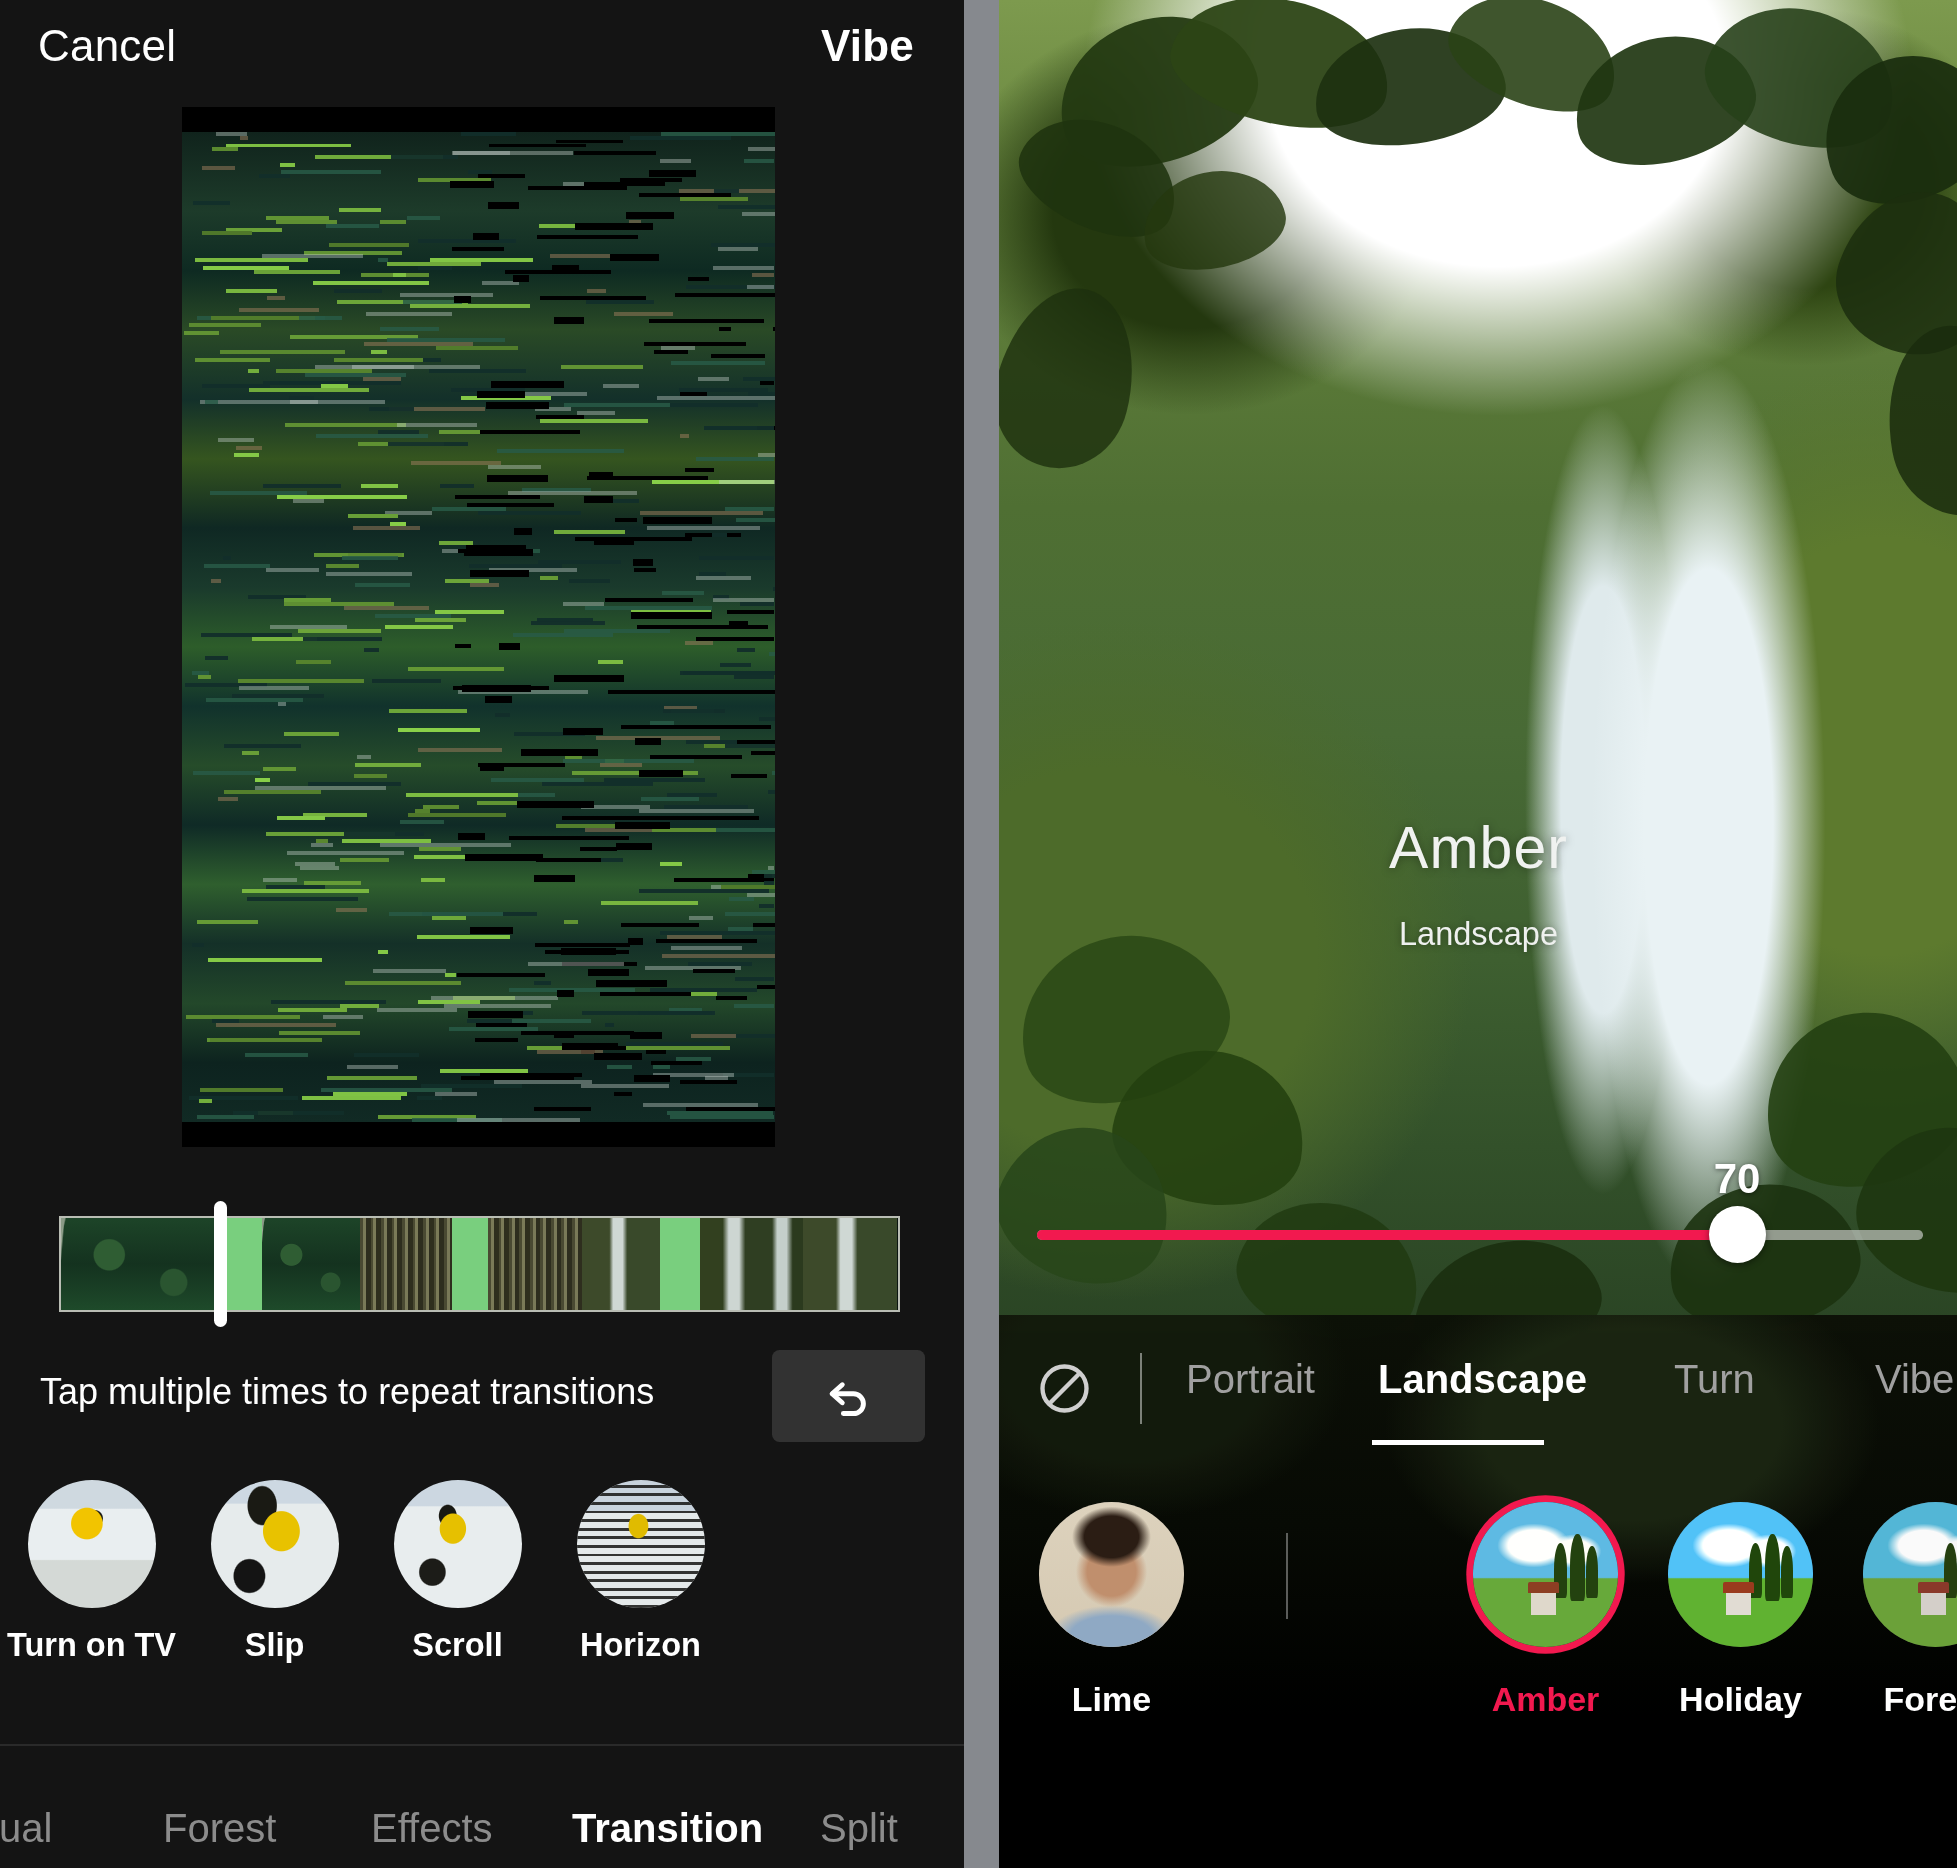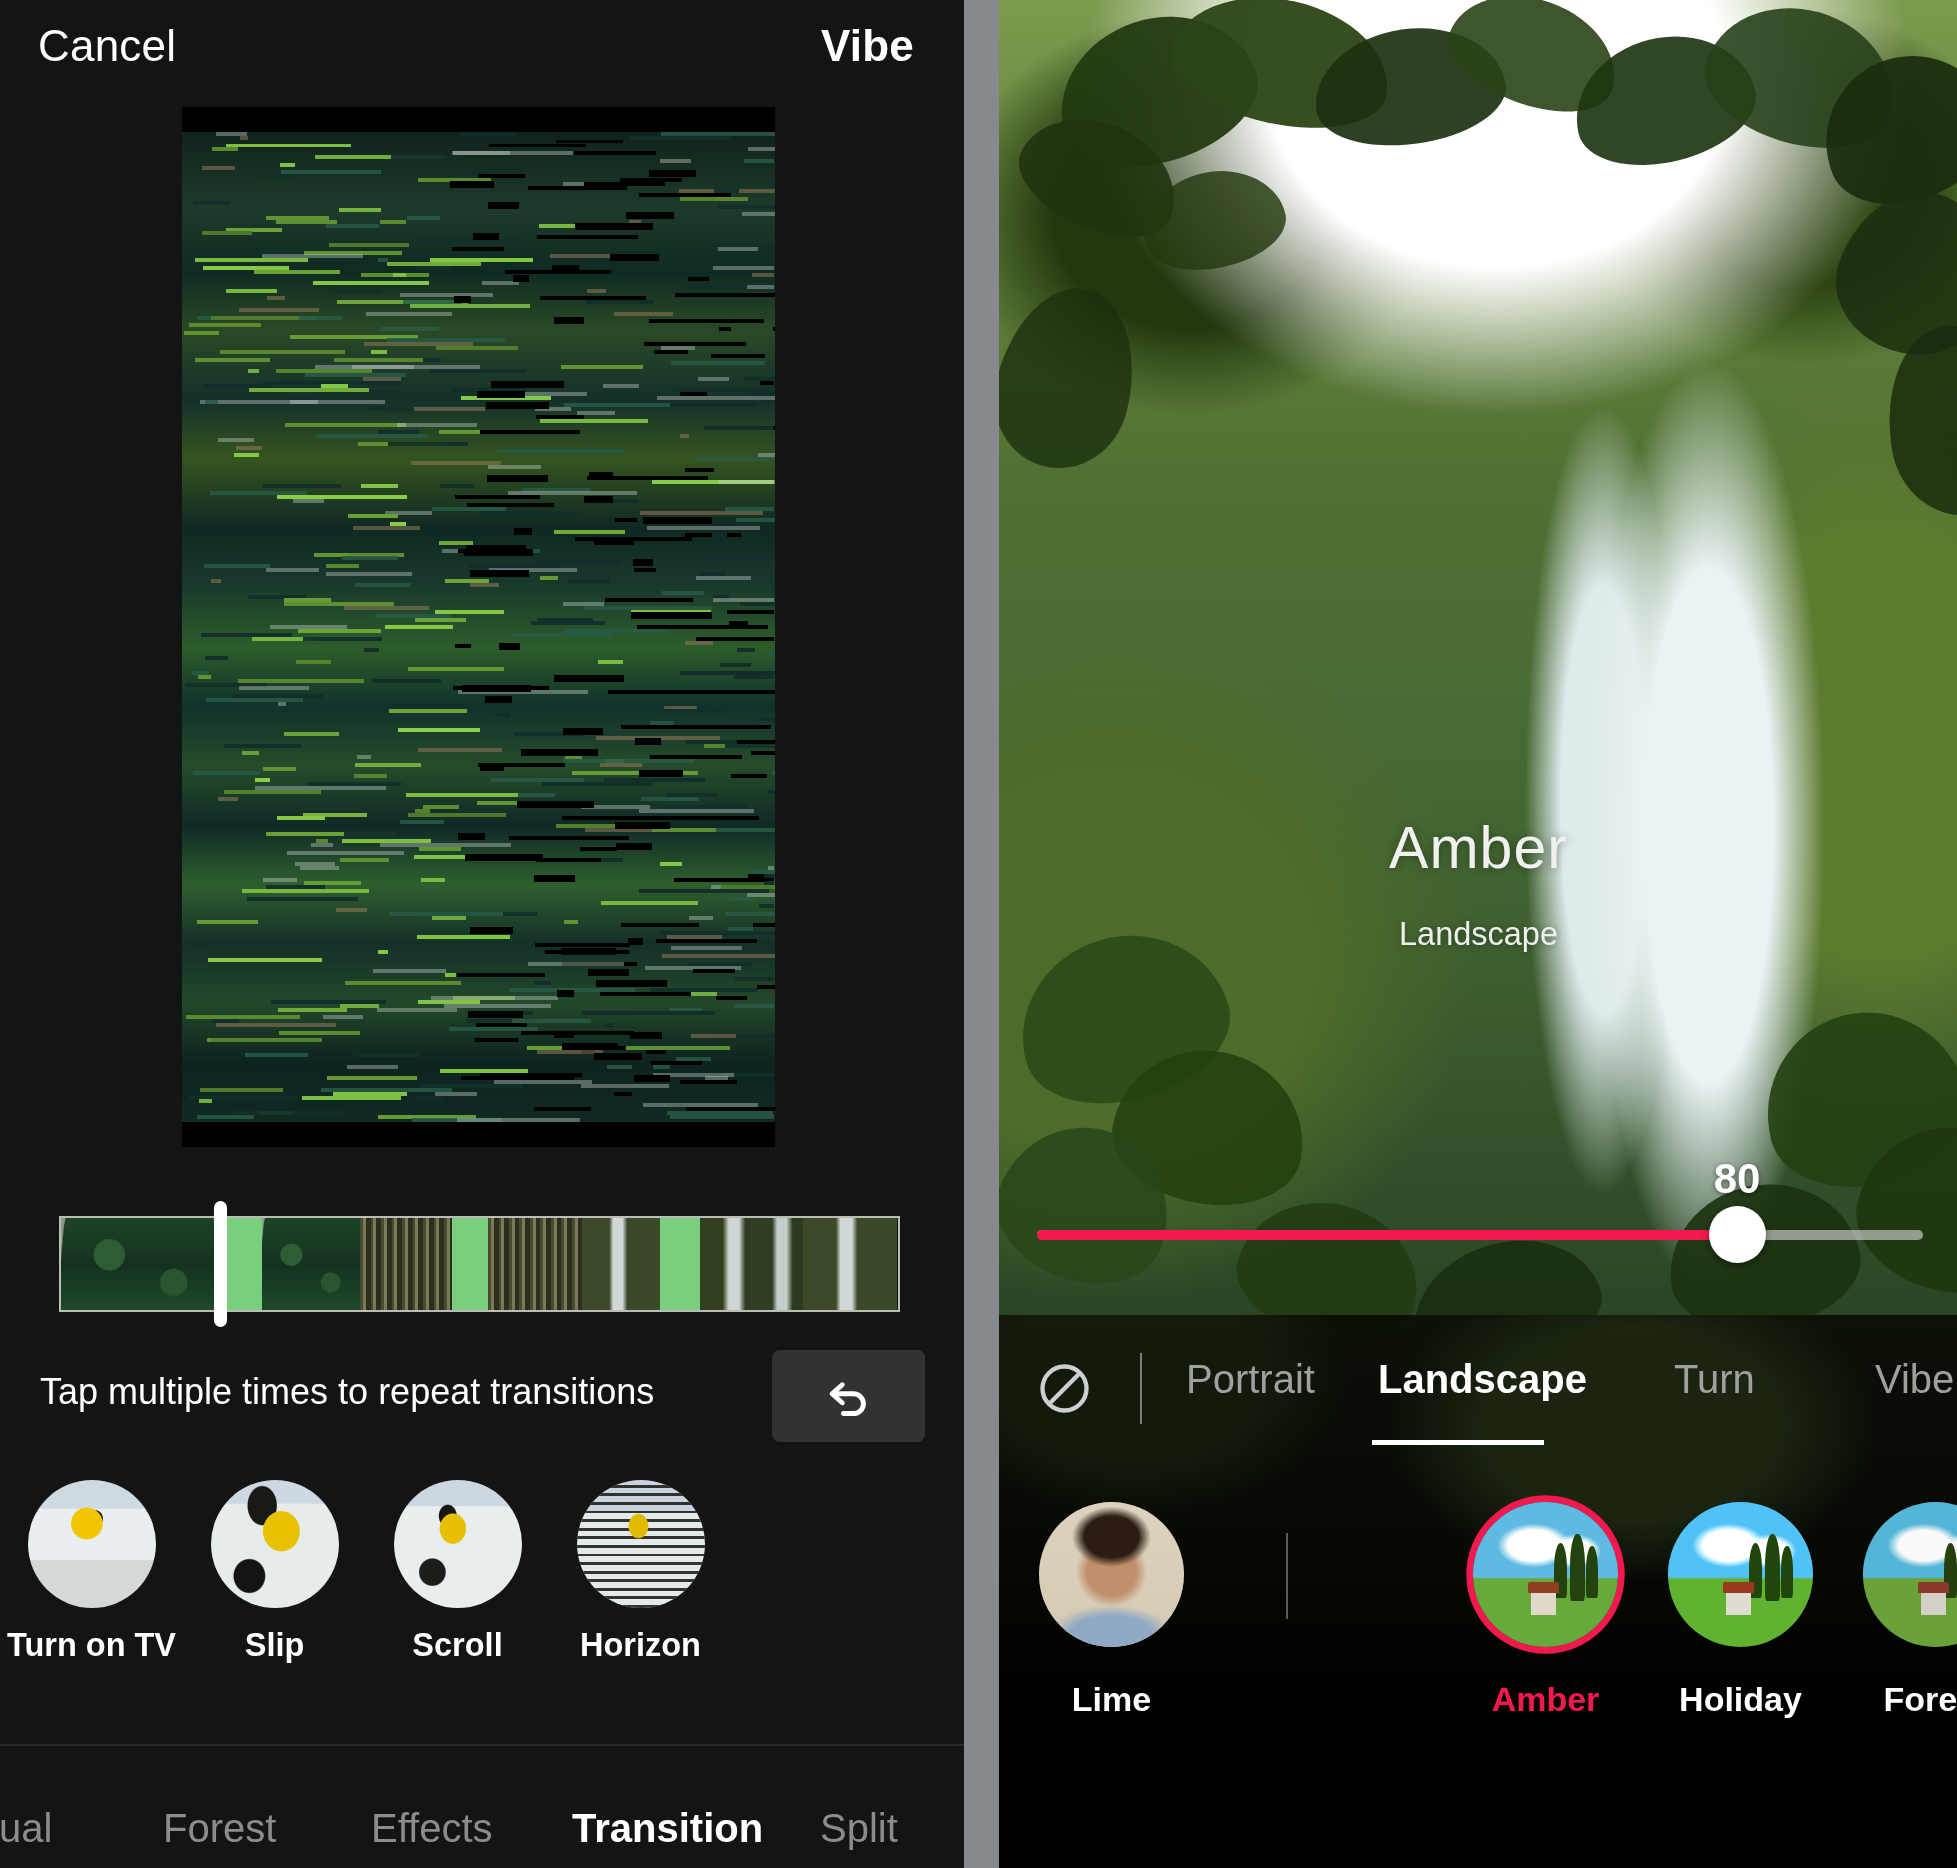--- a/index.html
+++ b/index.html
@@ -1033,21 +1033,21 @@
           <div class="leaf" style="left: 669px; top: 1185px; width: 191px; height: 143px; transform: rotate(-10deg); background: rgb(28, 50, 16); opacity: 0.9;"></div>
           <div class="leaf" style="left: 239px; top: 1204px; width: 182px; height: 134px; transform: rotate(14deg); background: rgb(33, 58, 18); opacity: 0.86;"></div>
           <div class="leaf" style="left: 411px; top: 1243px; width: 191px; height: 124px; transform: rotate(-16deg); background: rgb(26, 46, 15); opacity: 0.88;"></div>
         </div>
     </div>
 
     <div class="filter-title">Amber</div>
     <div class="filter-sub">Landscape</div>
 
     <div class="slider-zone">
-      <div class="slider-value" style="left: 695px;">80</div>
+      <div class="slider-value" style="left: 695px;">70</div>
       <div class="slider-track">
         <div class="slider-fill" style="width: 79%; background: rgb(242, 25, 79);"></div>
       </div>
       <div class="slider-knob" style="left: 710px;"></div>
     </div>
 
     <div class="sheet">
       <div class="sheet-bg"></div>
       <div class="sheet-fade"></div>
       <div class="sheet-solid"></div>

